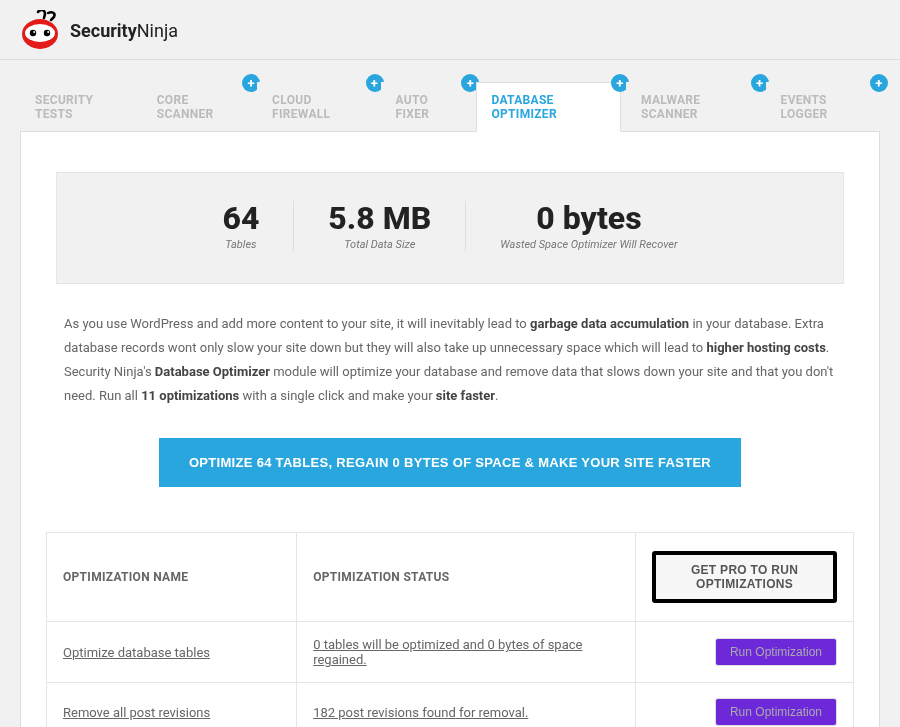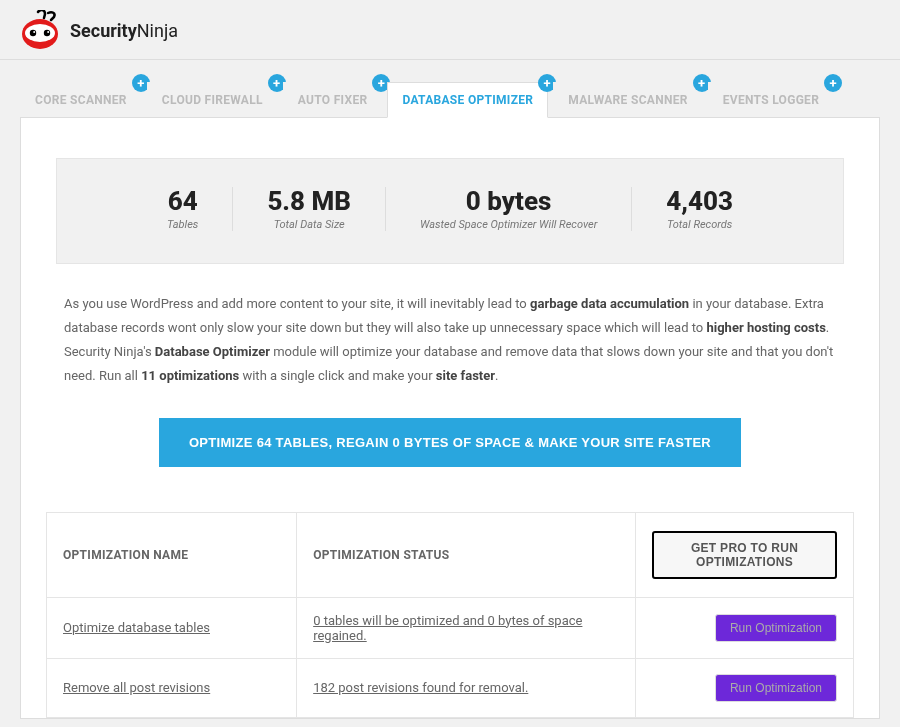--- a/index.html
+++ b/index.html
@@ -83,21 +83,21 @@
       justify-content: center;
       align-items: center;
     }
     .stat {
       text-align: center;
       padding: 0 34px;
       border-right: 1px solid #ddd;
     }
     .stat:last-child { border-right: none; }
     .stat-num {
-      font-size: 26px;
+      font-size: 32px;
       font-weight: 800;
       color: #222;
       line-height: 1.1;
     }
     .stat-label {
       font-size: 11px;
       color: #777;
       font-style: italic;
       margin-top: 2px;
     }
@@ -140,21 +140,21 @@
       font-size: 13px;
       color: #666;
       padding: 15px 16px;
       border: 1px solid #e5e5e5;
       border-top: none;
       text-decoration: underline;
     }
     .table td.actions { text-align: right; }
     .pro-btn {
       background: #f7f7f7;
-      border: 2px solid #000000;
+      border: 4px solid #000000;
       border-radius: 3px;
       padding: 8px 18px;
       font-size: 12px;
       font-weight: 700;
       color: #555;
       cursor: pointer;
       letter-spacing: .3px;
     }
     .run-btn {
       background: #6d28d9;
@@ -181,20 +181,21 @@
       <circle cx="16.2" cy="22" r="1" fill="#fff"></circle>
       <circle cx="30.2" cy="22" r="1" fill="#fff"></circle>
     </svg>
     <span class="logo-text">
       <span>Security</span><span class="thin">Ninja</span>
     </span>
   </div>
 </div>
 
 <div class="tabs" id="tabs">
+    <div class="tab"><span>SECURITY TESTS</span></div>
     <div class="tab"><span>CORE SCANNER</span><span class="plus-badge">+</span></div>
     <div class="tab"><span>CLOUD FIREWALL</span><span class="plus-badge">+</span></div>
     <div class="tab"><span>AUTO FIXER</span><span class="plus-badge">+</span></div>
     <div class="tab active"><span>DATABASE OPTIMIZER</span><span class="plus-badge">+</span></div>
     <div class="tab"><span>MALWARE SCANNER</span><span class="plus-badge">+</span></div>
     <div class="tab"><span>EVENTS LOGGER</span><span class="plus-badge">+</span></div>
   </div>
 
 <div class="panel">
 
@@ -204,24 +205,20 @@
         <div class="stat-num">64</div>
         <div class="stat-label">Tables</div>
       </div>
       <div class="stat">
         <div class="stat-num">5.8 MB</div>
         <div class="stat-label">Total Data Size</div>
       </div>
       <div class="stat">
         <div class="stat-num">0 bytes</div>
         <div class="stat-label">Wasted Space Optimizer Will Recover</div>
-      </div>
-      <div class="stat">
-        <div class="stat-num">4,403</div>
-        <div class="stat-label">Total Records</div>
       </div>
     </div>
   </div>
 
   <p class="desc">
     <span>As you use WordPress and add more content to your site, it will inevitably lead to </span><b>garbage data accumulation</b><span> in your database. Extra database records wont only slow your site down but they will also take up unnecessary space which will lead to </span><b>higher hosting costs</b><span>. Security Ninja's </span><b>Database Optimizer</b><span> module will optimize your database and remove data that slows down your site and that you don't need. Run all </span><b>11 optimizations</b><span> with a single click and make your </span><b>site faster</b><span>.</span>
   </p>
 
   <div class="main-btn-wrap">
     <button class="main-btn">OPTIMIZE 64 TABLES, REGAIN 0 BYTES OF SPACE &amp; MAKE YOUR SITE FASTER</button>

